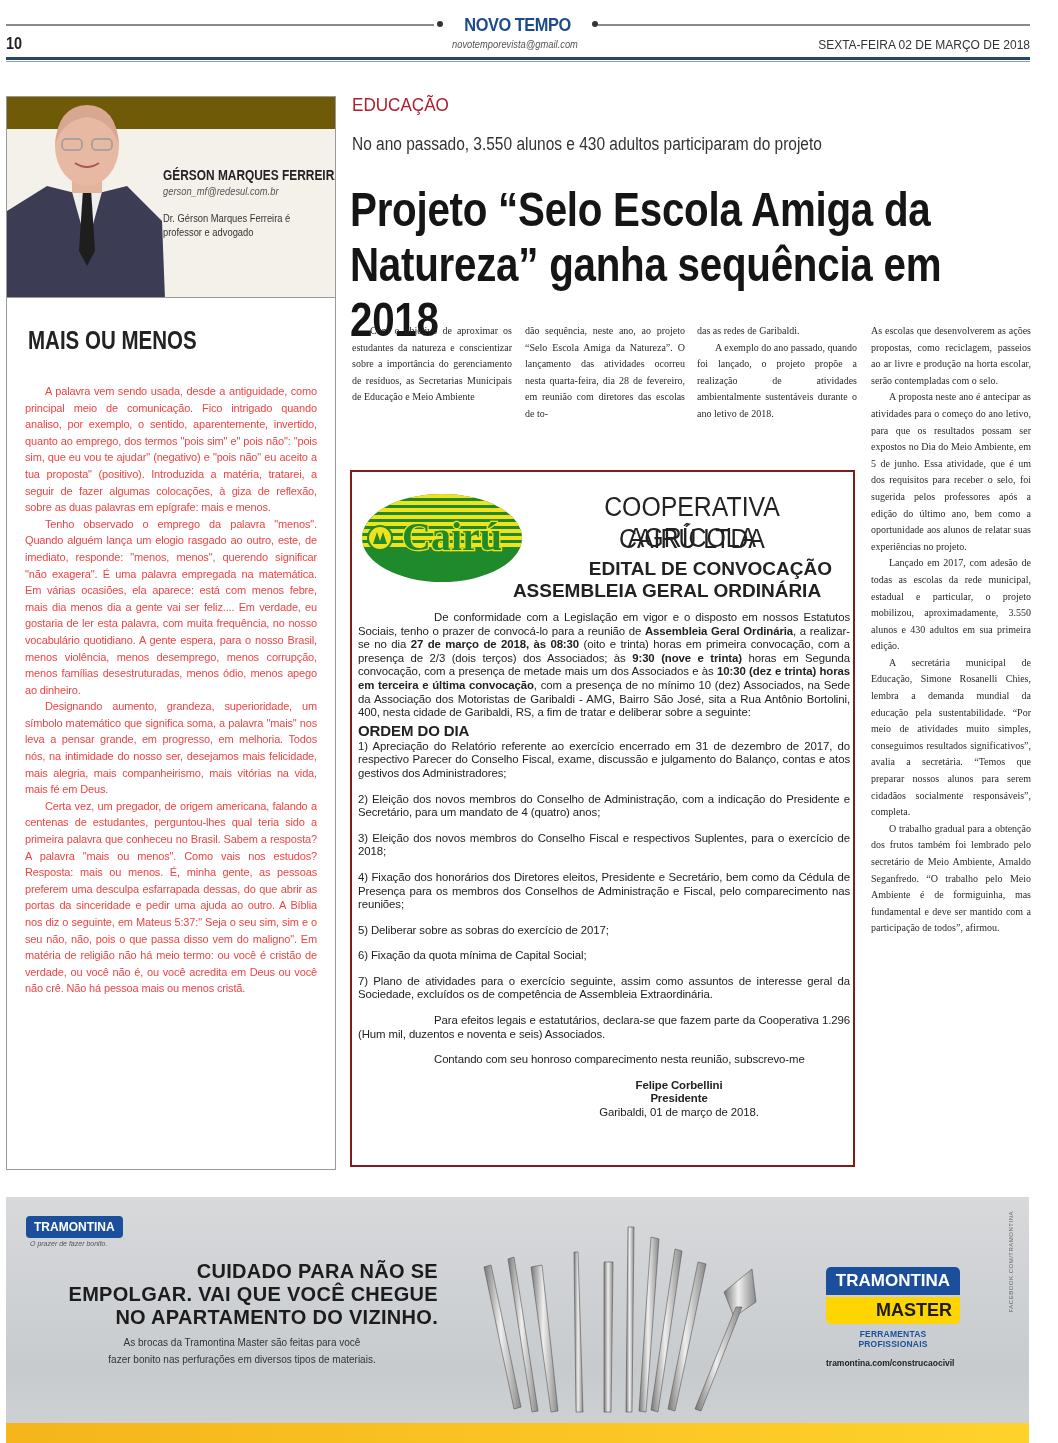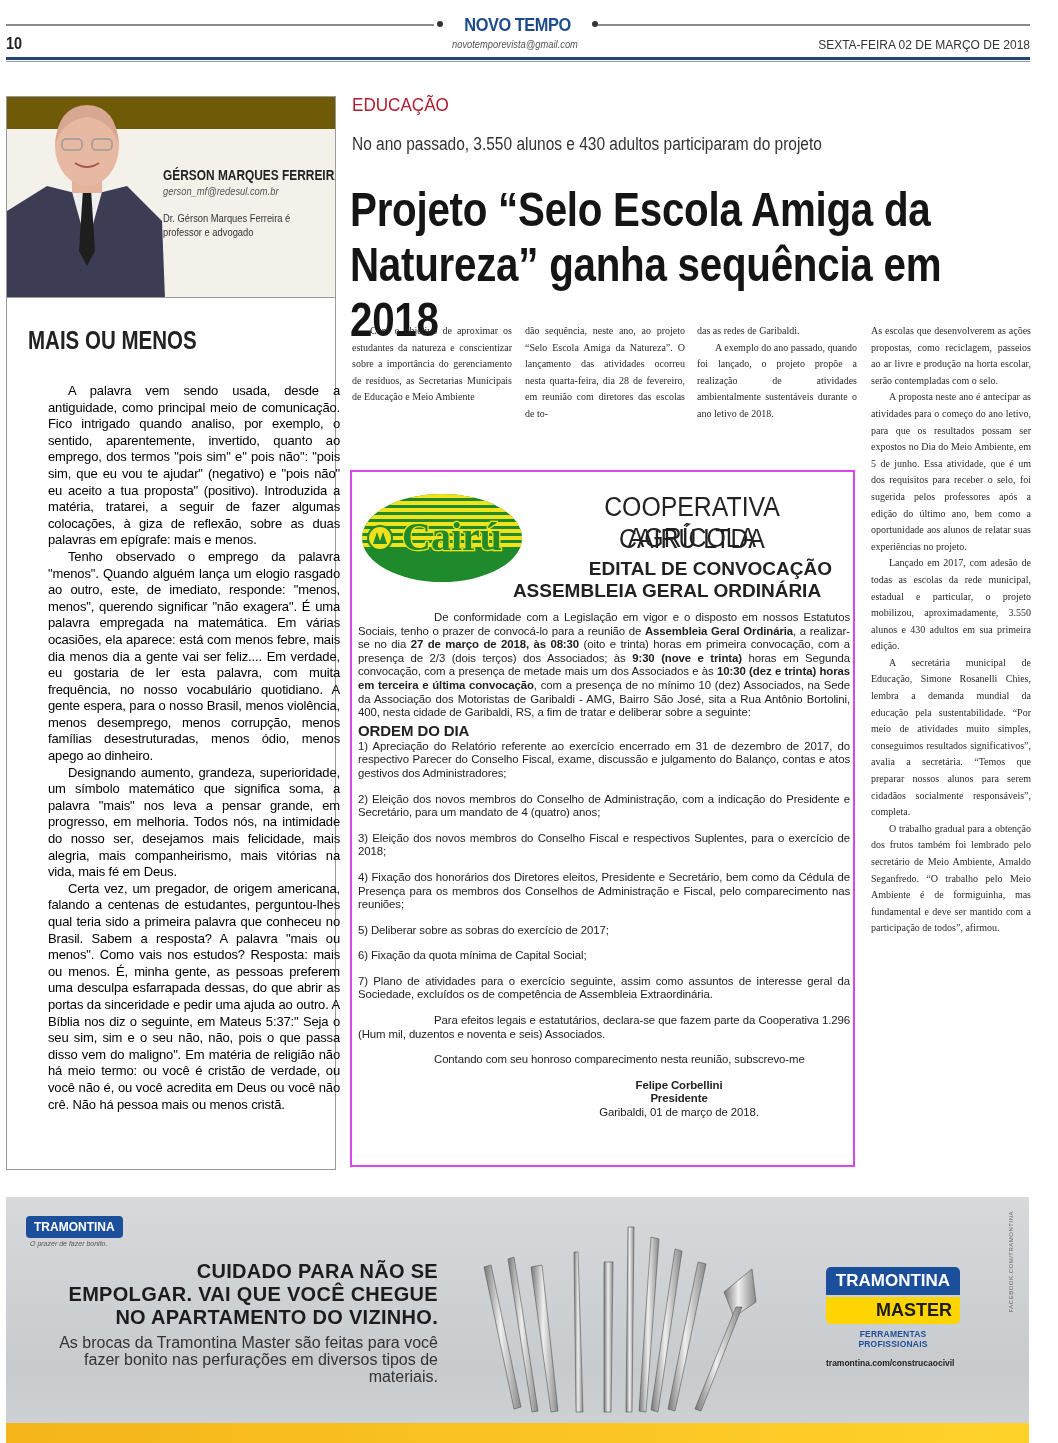--- a/index.html
+++ b/index.html
@@ -20,58 +20,58 @@
   
   .author-box { position: absolute; left: 6px; top: 96px; width: 330px; height: 202px; background: #f4f1ea; border: 1px solid #999; overflow: hidden; }
   .author-band { position: absolute; left: 0; top: 0; width: 100%; height: 32px; background: #6e5a07; }
   .author-photo { position: absolute; left: 0; top: 4px; width: 160px; height: 198px; }
   .author-name { position: absolute; left: 156px; top: 70px; font-weight: bold; font-size: 14px; color: #222; transform: scaleX(0.85); transform-origin: left; white-space: nowrap; }
   .author-email { position: absolute; left: 156px; top: 88px; font-style: italic; font-size: 11px; color: #555; transform: scaleX(0.85); transform-origin: left; white-space: nowrap; }
   .author-bio { position: absolute; left: 156px; top: 114px; width: 170px; font-size: 11px; line-height: 14px; color: #333; transform: scaleX(0.85); transform-origin: left; }
 
   .col-box { position: absolute; left: 6px; top: 298px; width: 330px; height: 872px; border: 1px solid #999; border-top: none; }
   .col-title { position: absolute; left: 28px; top: 326px; font-weight: bold; font-size: 25px; color: #222; transform: scaleX(0.82); transform-origin: left; white-space: nowrap; }
-  .col-body { position: absolute; left: 25px; top: 383px; width: 292px; font-size: 13px; line-height: 16.6px; color: #000000; text-align: justify; letter-spacing: -0.15px; margin-left: 23px; }
+  .col-body { position: absolute; left: 25px; top: 383px; width: 292px; font-size: 11px; line-height: 16.6px; color: #ef4444; text-align: justify; letter-spacing: -0.15px; }
   .col-body p { text-indent: 20px; }
 
   
   .kicker { position: absolute; left: 352px; top: 94px; font-size: 19px; color: #b01e2e; transform: scaleX(0.9); transform-origin: left; }
   .subhead { position: absolute; left: 352px; top: 134px; font-size: 18px; color: #333; transform: scaleX(0.86); transform-origin: left; white-space: nowrap; }
   .headline { position: absolute; left: 350px; top: 182px; width: 820px; font-weight: bold; font-size: 48px; line-height: 55px; color: #151515; transform: scaleX(0.84); transform-origin: left; letter-spacing: -0.3px; }
 
   .serif-col { position: absolute; font-family: "Liberation Serif", serif; font-size: 10px; line-height: 16.6px; color: #2a2a2a; text-align: justify; }
   .serif-col p { text-indent: 18px; }
   .serif-col p.noind { text-indent: 0; }
   .c1 { left: 352px; top: 323px; width: 160px; }
   .c2 { left: 525px; top: 323px; width: 160px; }
   .c3 { left: 697px; top: 323px; width: 160px; }
   .c4 { left: 871px; top: 323px; width: 160px; }
 
   
-  .notice { position: absolute; left: 350px; top: 470px; width: 505px; height: 697px; border: 2px solid #d946ef; background: #fff; }
+  .notice { position: absolute; left: 350px; top: 470px; width: 505px; height: 697px; border: 2px solid #7f1d1d; background: #fff; }
   .cairu-logo { position: absolute; left: 8px; top: 20px; width: 164px; height: 92px; }
   .n-title1 { position: absolute; left: 180px; top: 20px; width: 320px; text-align: center; font-size: 27px; color: #222; transform: scaleX(0.92); }
   .n-title2 { position: absolute; left: 180px; top: 52px; width: 320px; text-align: center; font-size: 27px; color: #222; transform: scaleX(0.92); }
   .n-title3 { position: absolute; left: 160px; top: 86px; width: 320px; text-align: right; font-weight: bold; font-size: 19px; color: #222; }
   .n-title4 { position: absolute; left: 130px; top: 108px; width: 370px; text-align: center; font-weight: bold; font-size: 19px; color: #222; }
   .n-body { position: absolute; left: 6px; top: 139px; width: 492px; font-size: 11.4px; line-height: 13.6px; color: #222; text-align: justify; letter-spacing: -0.1px; }
   .n-body p { margin-bottom: 12px; }
   .n-body p.first { text-indent: 76px; margin-bottom: 0; }
   .n-body p.ind { text-indent: 76px; }
   .n-ordem { font-weight: bold; font-size: 15px; line-height: 18px; margin: 2px 0 0 0; }
   .n-sign { text-align: center; margin-left: 150px; }
   .n-sign b { display: block; }
 
   
   .ad { position: absolute; left: 6px; top: 1197px; width: 1023px; height: 246px; background: linear-gradient(180deg, #d7d9db 0%, #c8cbce 70%, #d0d3d6 100%); overflow: hidden; }
   .ad-yellow { position: absolute; left: 0; bottom: 0; width: 100%; height: 20px; background: linear-gradient(90deg, #f5b51b, #ffd22a); }
   .ad-logo-small { position: absolute; left: 20px; top: 19px; background: #1b4f9c; color: #fff; font-weight: bold; font-size: 12px; padding: 4px 8px; border-radius: 4px; }
   .ad-slogan { position: absolute; left: 24px; top: 43px; font-style: italic; font-size: 7px; color: #555; }
   .ad-headline { position: absolute; left: 40px; top: 63px; width: 392px; text-align: right; font-weight: bold; font-size: 20px; line-height: 23px; color: #1c1c1c; letter-spacing: 0.3px; }
-  .ad-sub { position: absolute; left: 40px; top: 137px; width: 392px; text-align: right; font-size: 16px; line-height: 17px; color: #333; }
+  .ad-sub { position: absolute; left: 40px; top: 137px; width: 392px; text-align: center; font-size: 10px; line-height: 17px; color: #333; }
   .ad-drills { position: absolute; left: 460px; top: 10px; width: 340px; height: 215px; }
   .ad-brand-box { position: absolute; left: 820px; top: 70px; width: 134px; }
   .ad-tram { background: #1b4f9c; color: #fff; font-weight: bold; font-size: 17px; text-align: center; padding: 4px 0; border-radius: 5px 5px 0 0; }
   .ad-master { background: #ffd500; color: #1b1b1b; font-weight: bold; font-size: 18px; text-align: right; padding: 3px 8px 3px 0; border-radius: 0 0 5px 5px; margin-top: 2px; }
   .ad-ferr { font-weight: bold; font-size: 8.5px; color: #1b4f9c; text-align: center; margin-top: 5px; letter-spacing: 0.2px; }
   .ad-url { font-weight: bold; font-size: 8.5px; color: #222; margin-top: 9px; }
   .ad-fb { position: absolute; left: 1002px; top: 14px; font-size: 6px; color: #666; writing-mode: vertical-rl; transform: rotate(180deg); letter-spacing: 0.5px; }
 </style>
 </head>
 <body>

